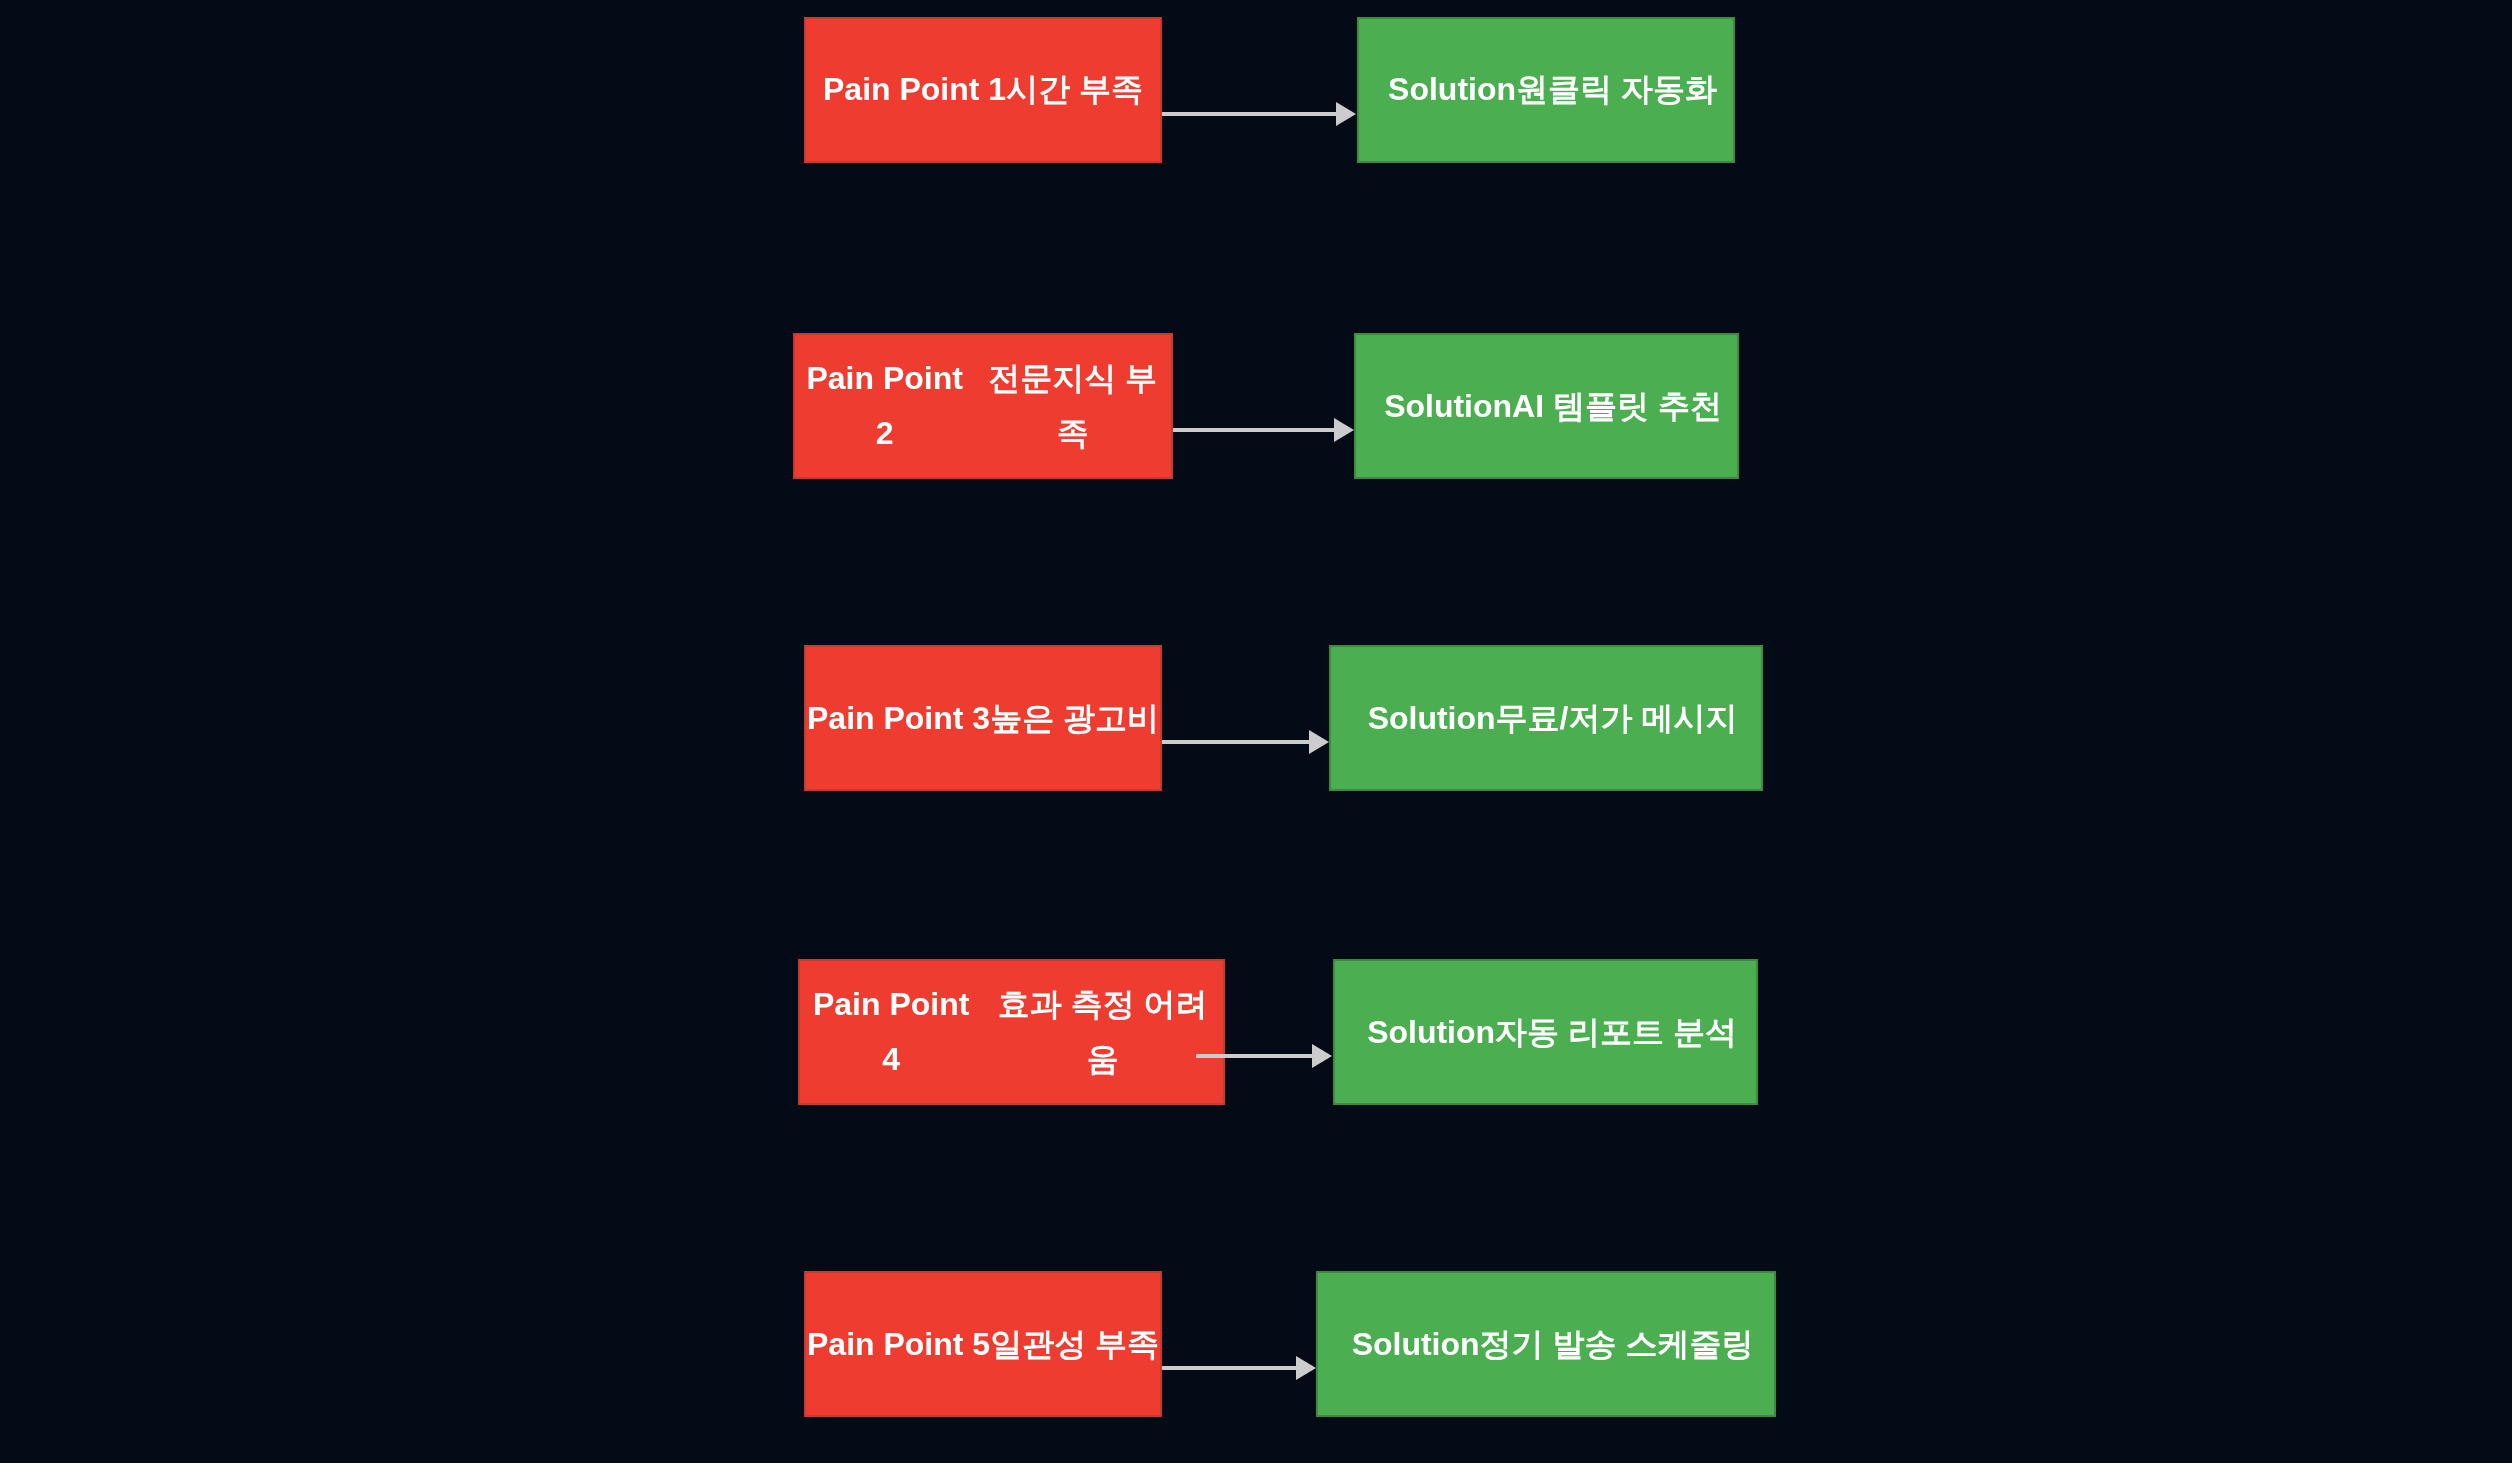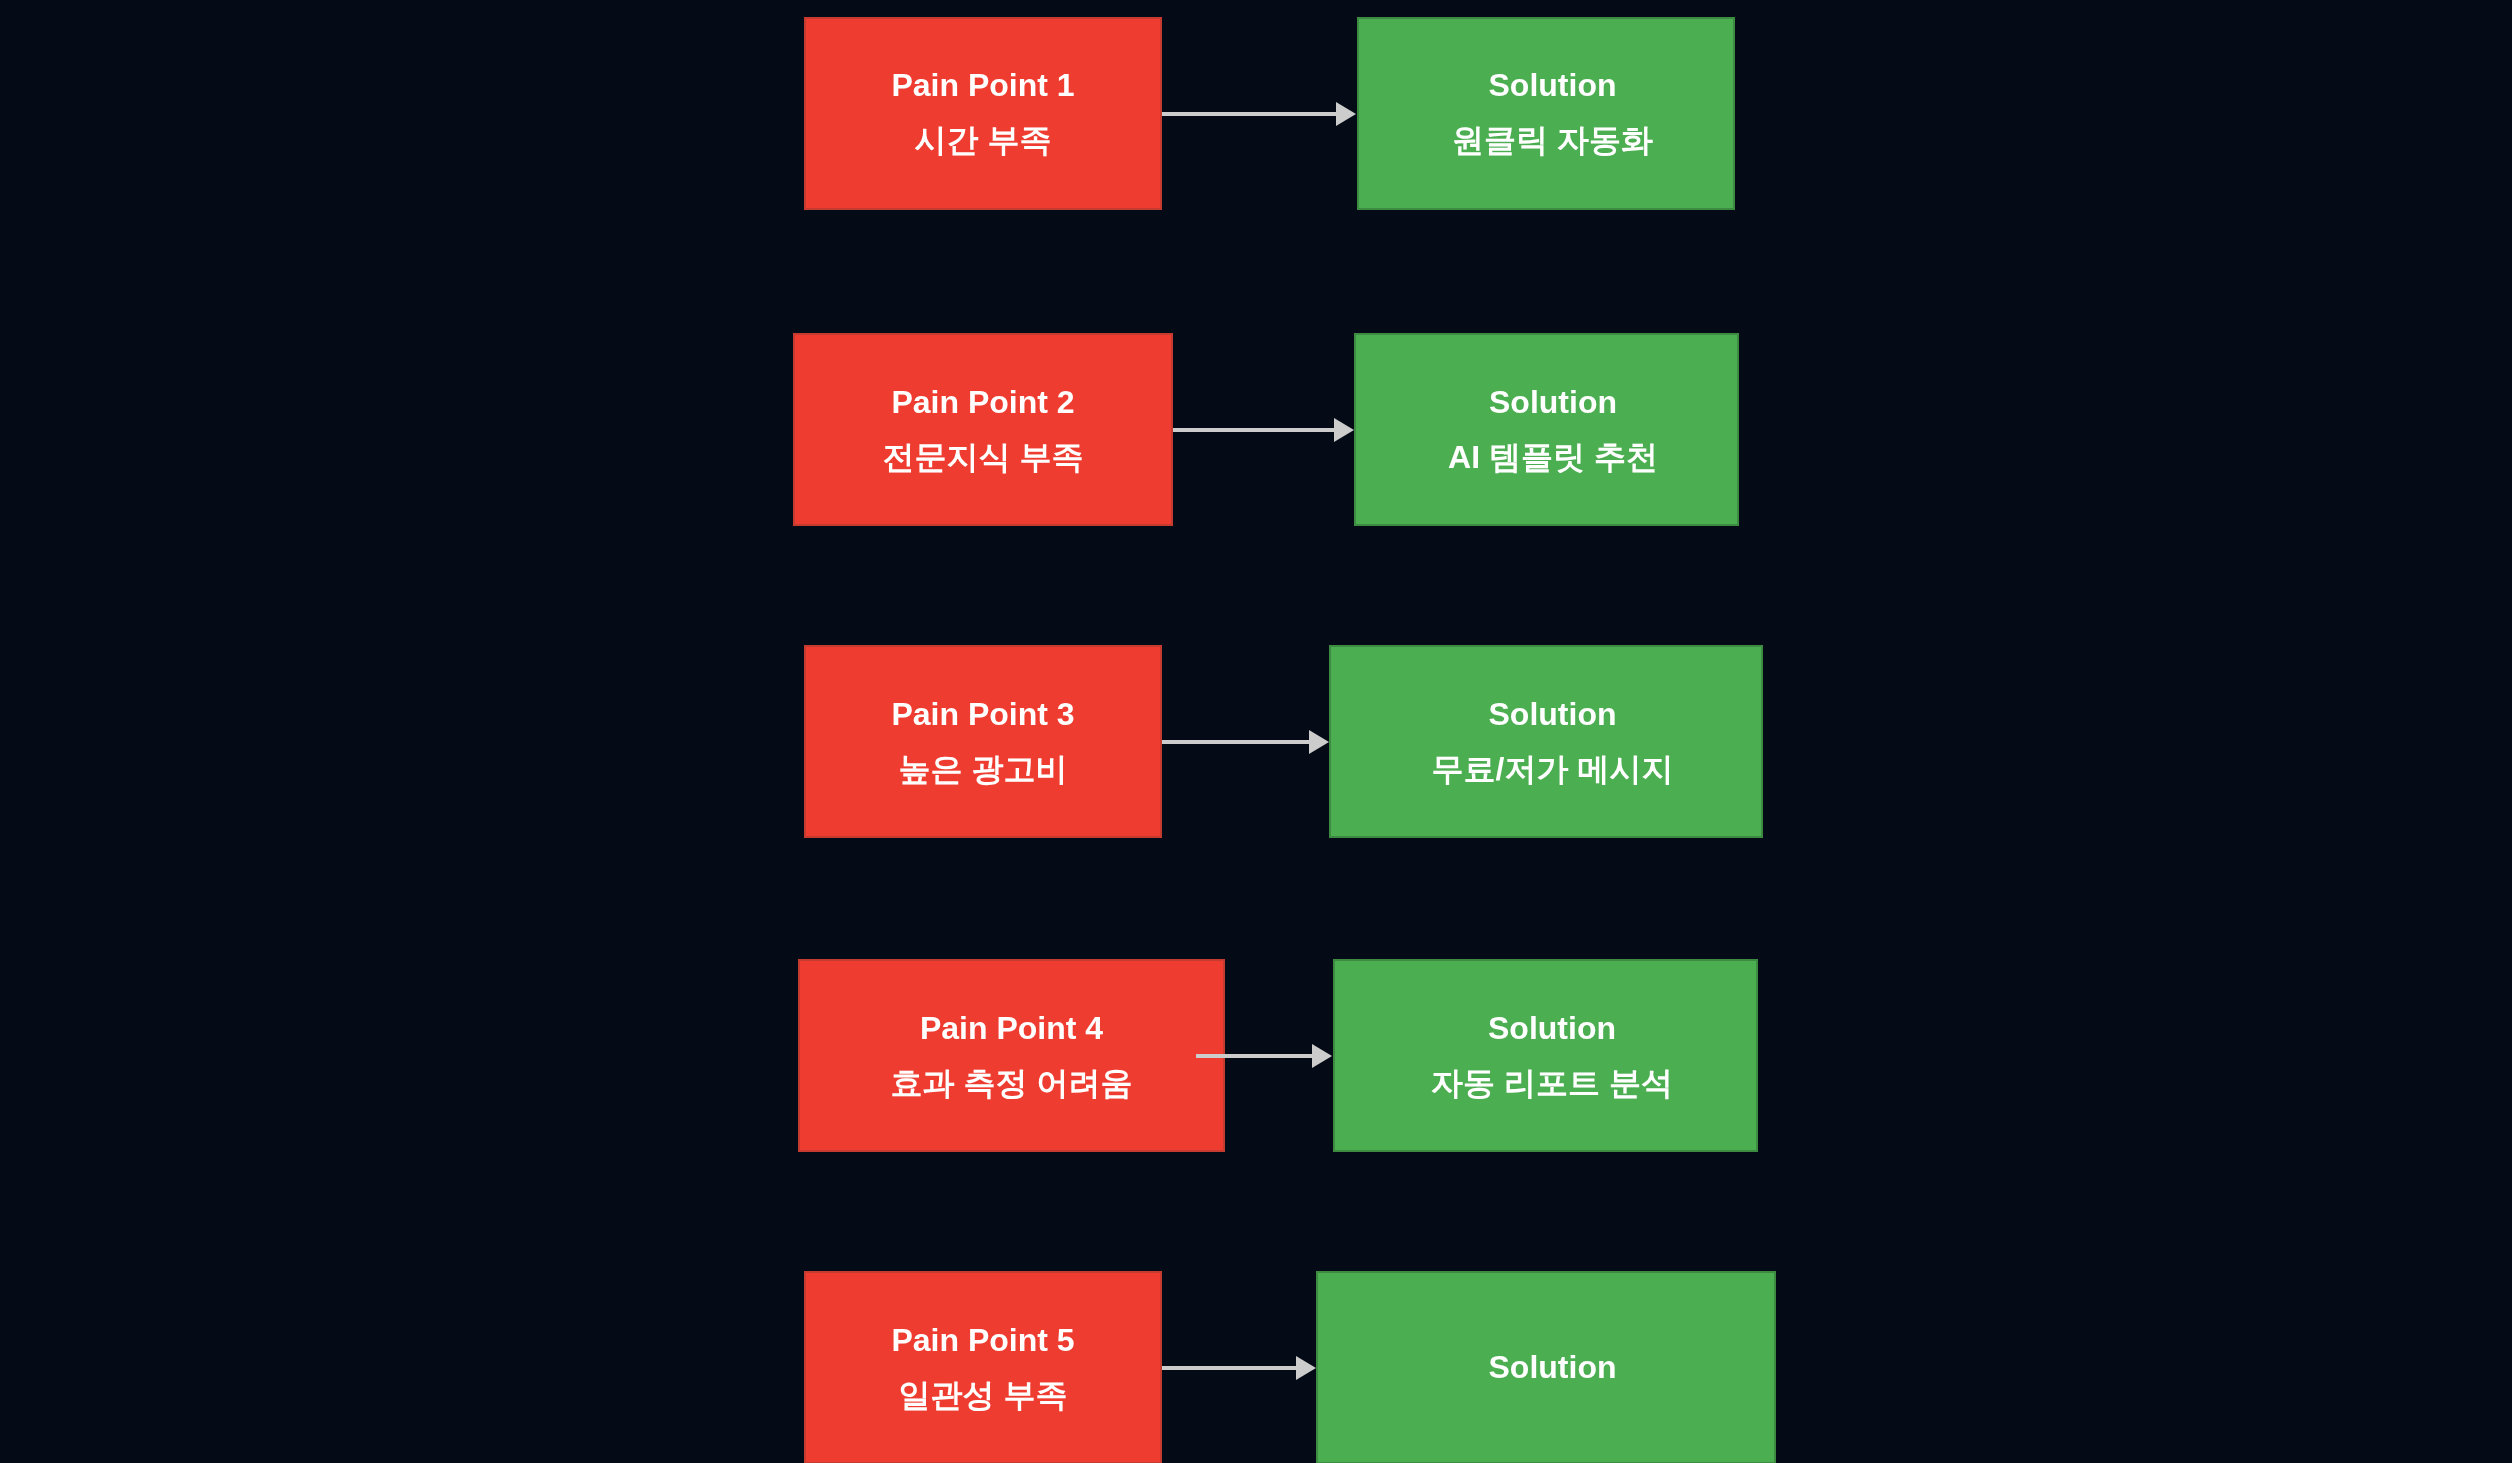--- a/index.html
+++ b/index.html
@@ -9,24 +9,23 @@
   body {
     width: 2512px;
     height: 1464px;
     position: relative;
     overflow: hidden;
     background: var(--page-bg, #050B16);
     font-family: "Liberation Sans", sans-serif;
   }
   .node {
     position: absolute;
-    height: 193px;
+    height: 146px;
     box-sizing: border-box;
     display: flex;
-    flex-direction: column;
     justify-content: center;
     align-items: center;
     text-align: center;
     color: var(--text, #FFFFFF);
     font-size: 32px;
     font-weight: bold;
     line-height: 55px;
   }
   .pain {
     background: var(--pain-fill, #EF3C30);
@@ -134,15 +133,16 @@
 
 <div class="row r5">
   <div class="node pain">
     <span>Pain Point 5</span>
     <span>일관성 부족</span>
   </div>
   <div class="arrow-line"></div>
   <div class="arrow-head"></div>
   <div class="node solution">
     <span>Solution</span>
+    <span>정기 발송 스케줄링</span>
   </div>
 </div>
 
 
 </body></html>

